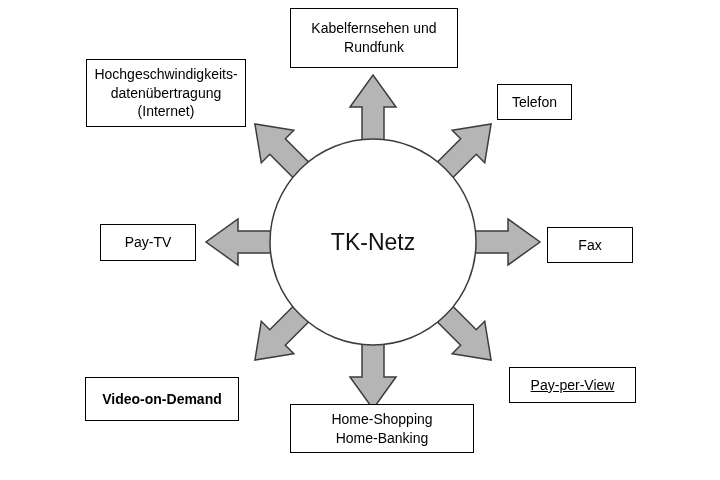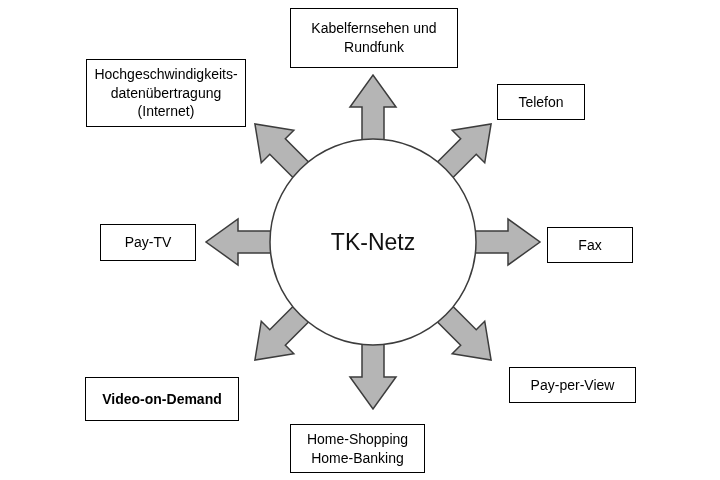--- a/index.html
+++ b/index.html
@@ -36,26 +36,26 @@
     justify-content: center;
     text-align: center;
     white-space: pre-line;
     font-size: 14px;
     line-height: 1.35;
     padding: 17px 4px;
     box-sizing: border-box;
   }
   .n-top         { left: 290px; top: 8px;   width: 168px; height: 60px; }
   .n-topleft     { left: 86px;  top: 59px;  width: 160px; height: 68px; }
-  .n-topright    { left: 497px; top: 84px;  width: 88px;  height: 36px; }
+  .n-topright    { left: 497px; top: 84px;  width: 75px;  height: 36px; }
   .n-left        { left: 100px; top: 224px; width: 96px;  height: 37px; }
   .n-right       { left: 547px; top: 227px; width: 86px;  height: 35px; }
   .n-bottomleft  { left: 85px;  top: 377px; width: 154px; height: 44px; font-weight: bold; }
-  .n-bottomright { left: 509px; top: 367px; width: 127px; height: 36px; }
-  .n-bottom      { left: 290px; top: 424px; width: 135px; height: 49px; }
+  .n-bottomright { left: 509px; top: 367px; width: 127px; height: 36px; text-decoration: underline; }
+  .n-bottom      { left: 290px; top: 404px; width: 184px; height: 49px; }
 </style>
 </head>
 <body>
 
 <div class="canvas">
 
   <svg class="diagram-svg" viewBox="0 0 720 480">
     <defs>
       <polygon id="arrow-shape" points="93,-11 135,-11 135,-23 167,0 135,23 135,11 93,11" stroke-width="1.5" stroke-linejoin="miter" stroke="#3c3c3c"></polygon>
     </defs>

